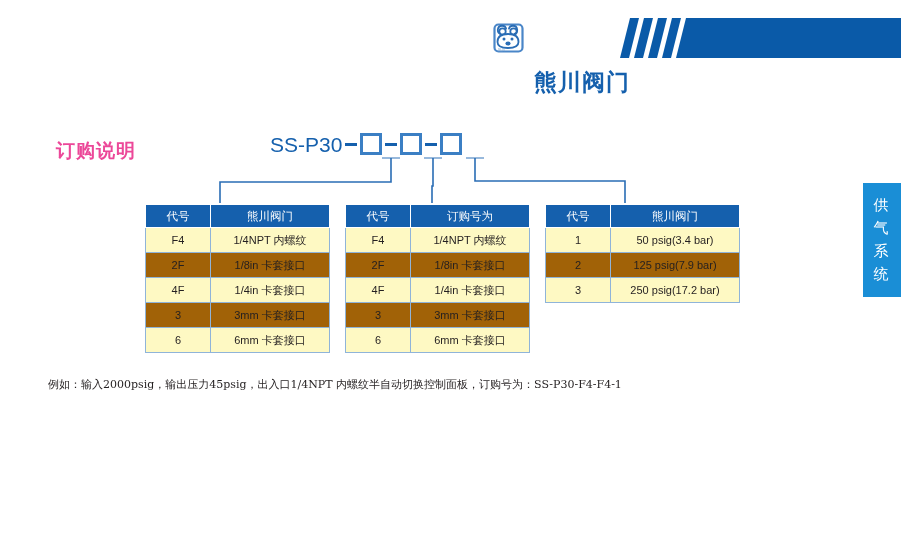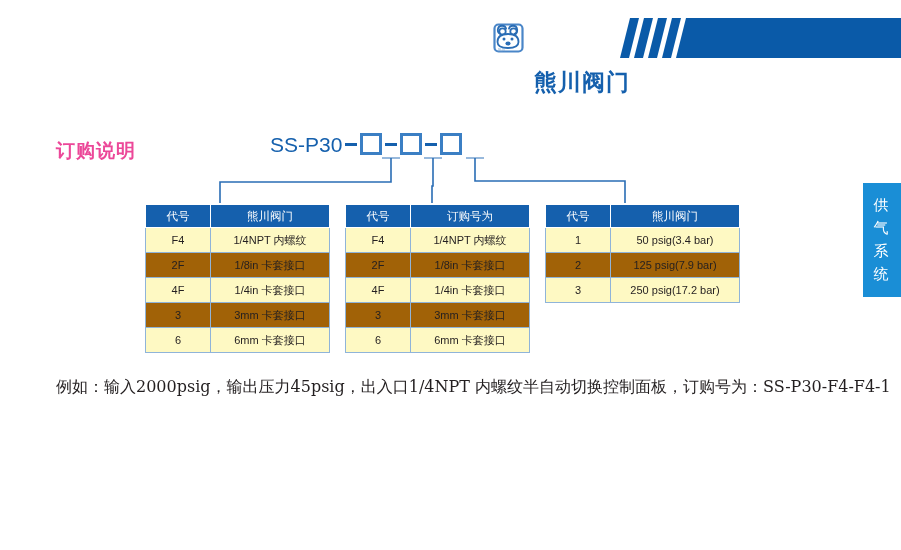--- a/index.html
+++ b/index.html
@@ -123,22 +123,22 @@
   .col-desc { width: 110px; }
   .col-desc-wide { width: 120px; }
 
   #table-inlet  { left: 145px; top: 204px; }
   #table-outlet { left: 345px; top: 204px; }
   #table-press  { left: 545px; top: 204px; }
 
   
   #example-note {
     position: absolute;
-    left: 56px; top: 377px;
-    font-size: 16px;
+    left: 48px; top: 377px;
+    font-size: 11px;
     color: #231f20;
     font-family: "DejaVu Serif", "Liberation Serif", serif;
     white-space: nowrap;
   }
 
   
   #side-tab {
     position: absolute;
     right: 0; top: 183px;
     width: 38px; height: 114px;

